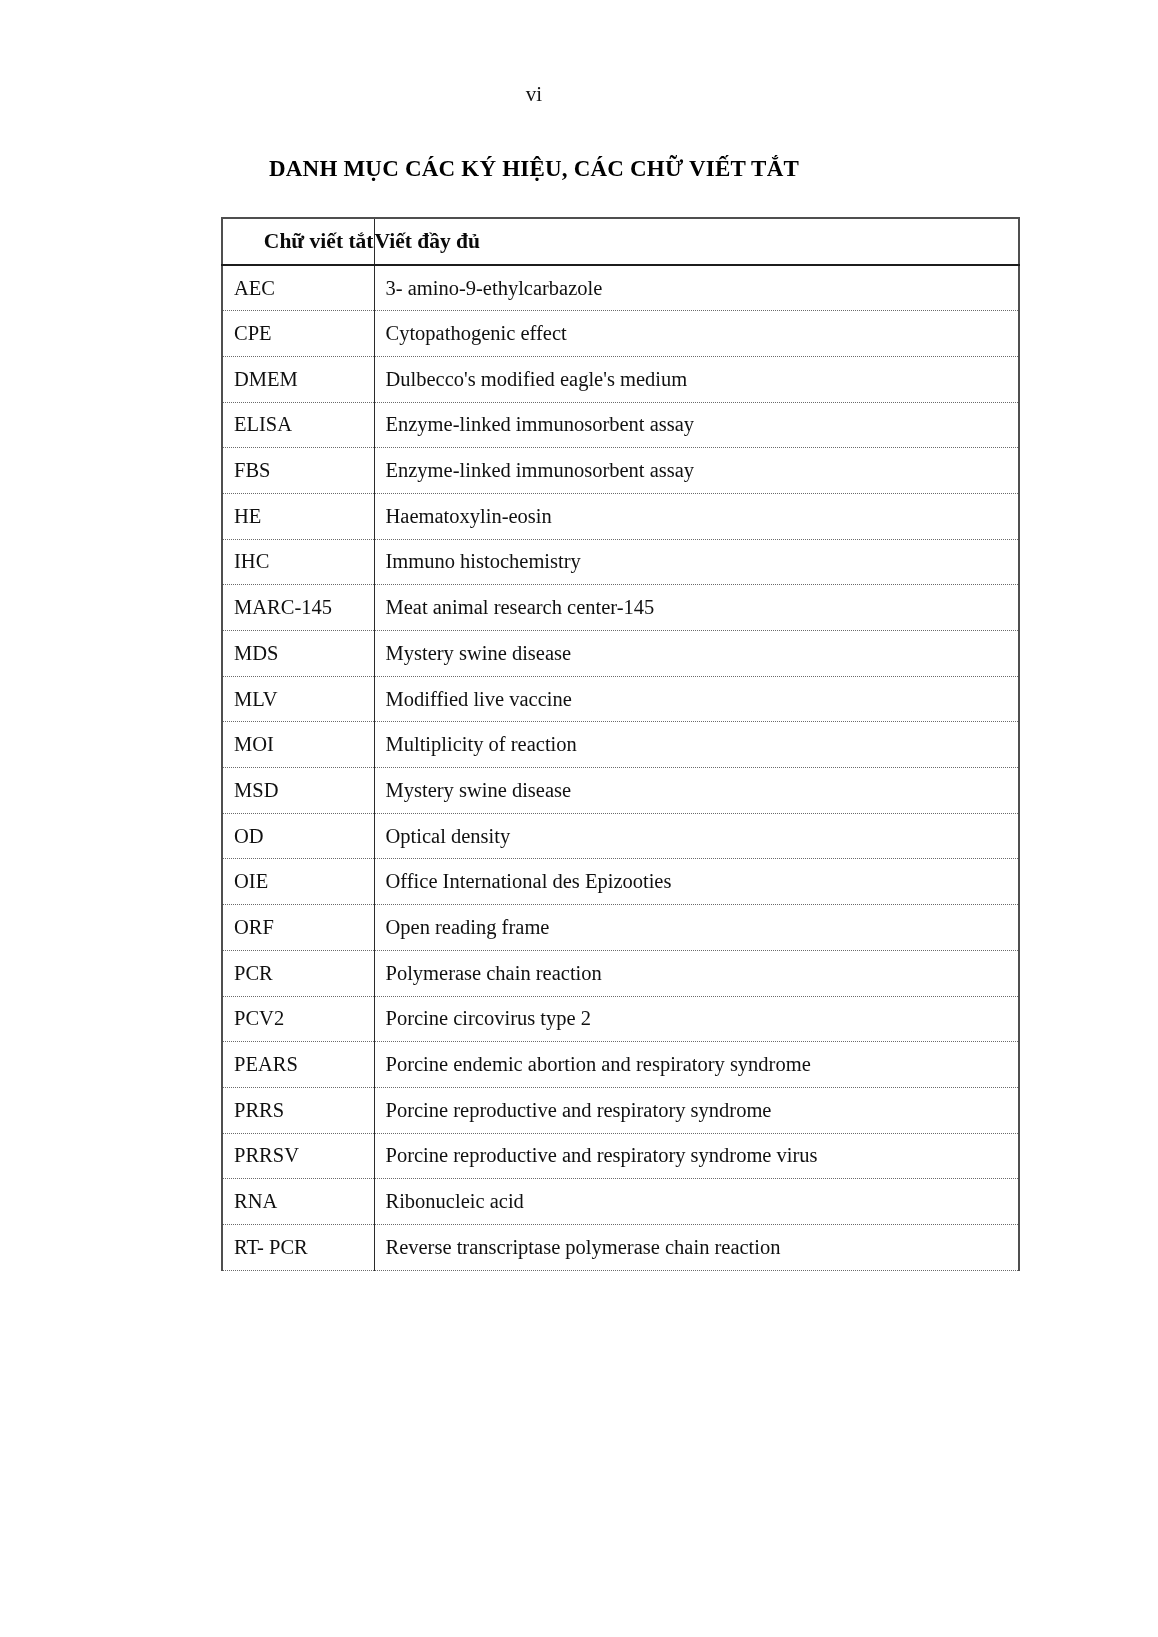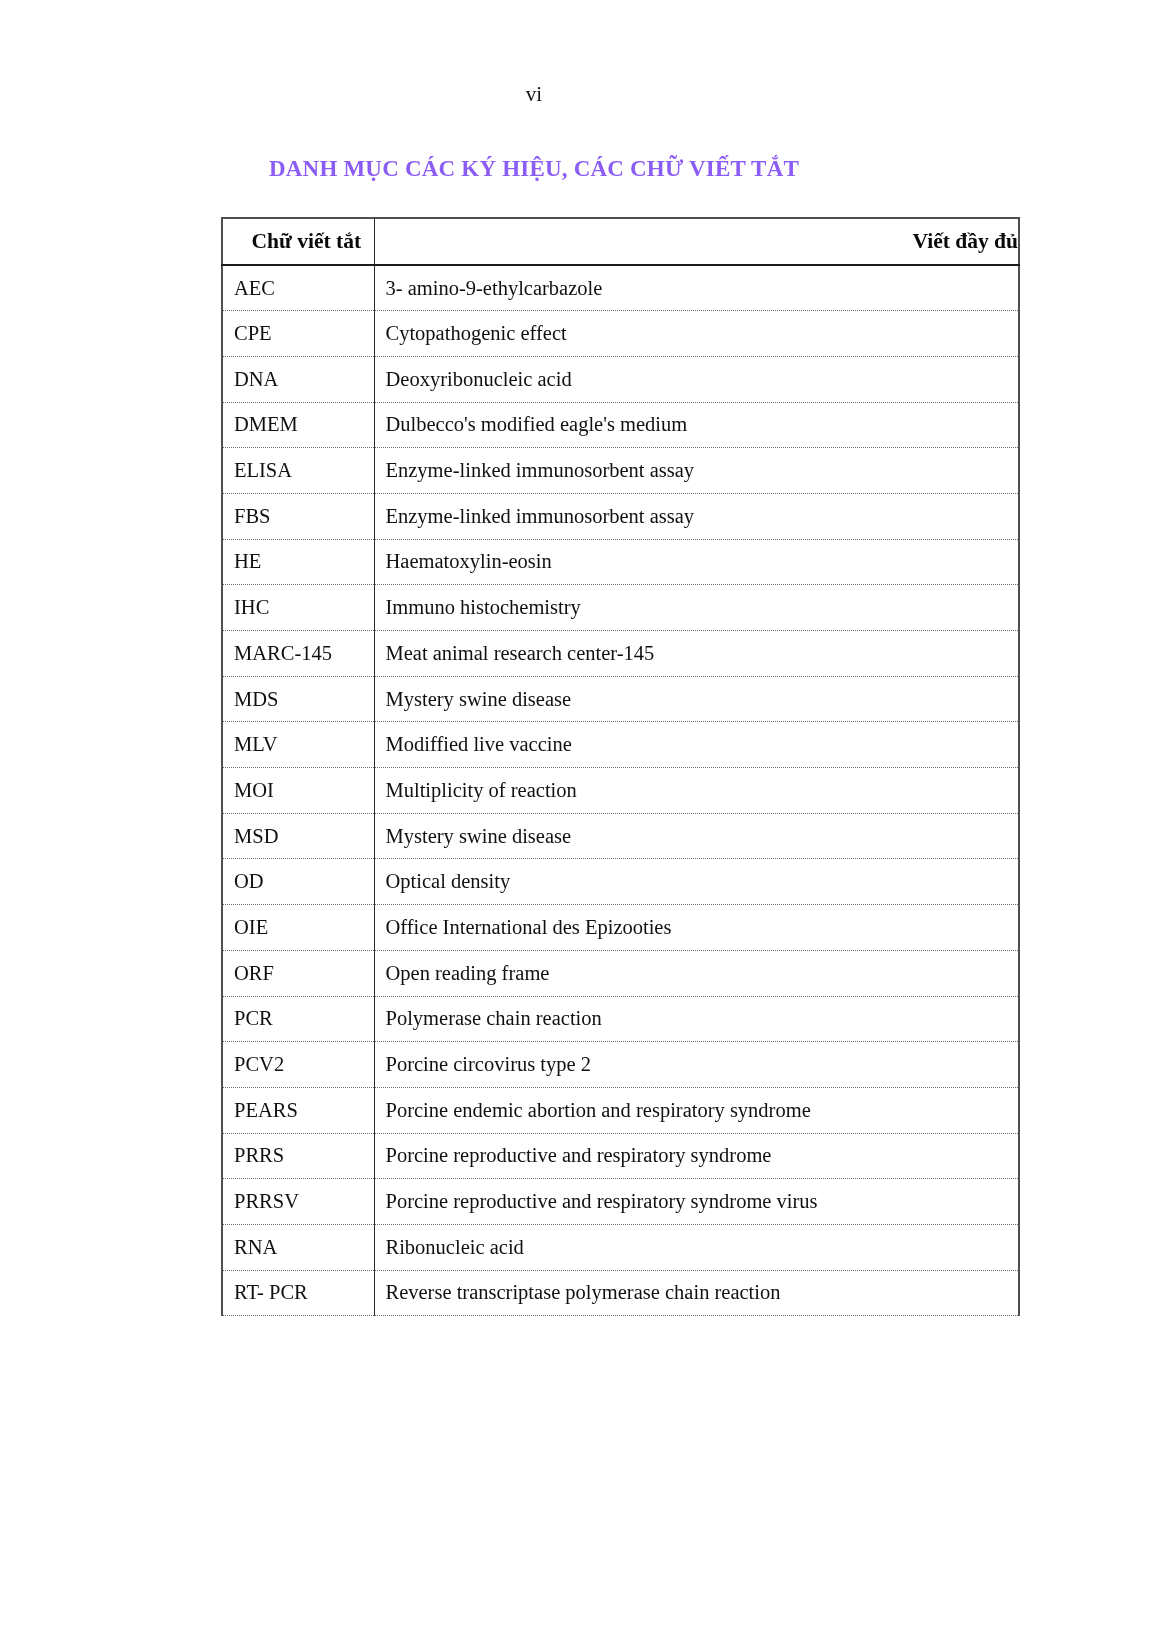--- a/index.html
+++ b/index.html
@@ -31,21 +31,21 @@
   .doc-title {
     position: absolute;
     top: 156px;
     left: 0;
     width: 100%;
     margin: 0;
     text-align: center;
     font-size: 23px;
     font-weight: bold;
     letter-spacing: 0.2px;
-    color: #8b5cf6;
+    color: #000000;
   }
   table.abbr-table {
     position: absolute;
     left: 221px;
     top: 217px;
     width: 799px;
     border-collapse: collapse;
     table-layout: fixed;
     border-top: 2px solid #4f4f4f;
     border-left: 2px solid #4f4f4f;
@@ -57,26 +57,26 @@
   .abbr-table th {
     height: 47px;
     font-size: 21.5px;
     font-weight: bold;
     border-bottom: 2px solid #1c1c1c;
     vertical-align: middle;
     padding: 0;
     color: #0a0a0a;
   }
   .abbr-table th.h-abbr {
-    text-align: center;
+    text-align: right;
     padding-left: 16px;
     border-right: 1.5px solid #2b2b2b;
   }
   .abbr-table th.h-full {
-    text-align: right;
+    text-align: left;
   }
   .abbr-table td {
     height: 45.7px;
     font-size: 20.5px;
     vertical-align: middle;
     padding: 0 8px 0 11px;
     border-bottom: 1px dotted #6a6a6a;
     white-space: nowrap;
     overflow: hidden;
     color: #101010;
@@ -108,24 +108,20 @@
   <tr>
     <td class="abbr">AEC</td>
     <td class="full">3- amino-9-ethylcarbazole</td>
   </tr>
 
   <tr>
     <td class="abbr">CPE</td>
     <td class="full">Cytopathogenic effect</td>
   </tr>
 
-  <tr>
-    <td class="abbr">DNA</td>
-    <td class="full">Deoxyribonucleic acid</td>
-  </tr>
 
   <tr>
     <td class="abbr">DMEM</td>
     <td class="full">Dulbecco's modified eagle's medium</td>
   </tr>
 
   <tr>
     <td class="abbr">ELISA</td>
     <td class="full">Enzyme-linked immunosorbent assay</td>
   </tr>

